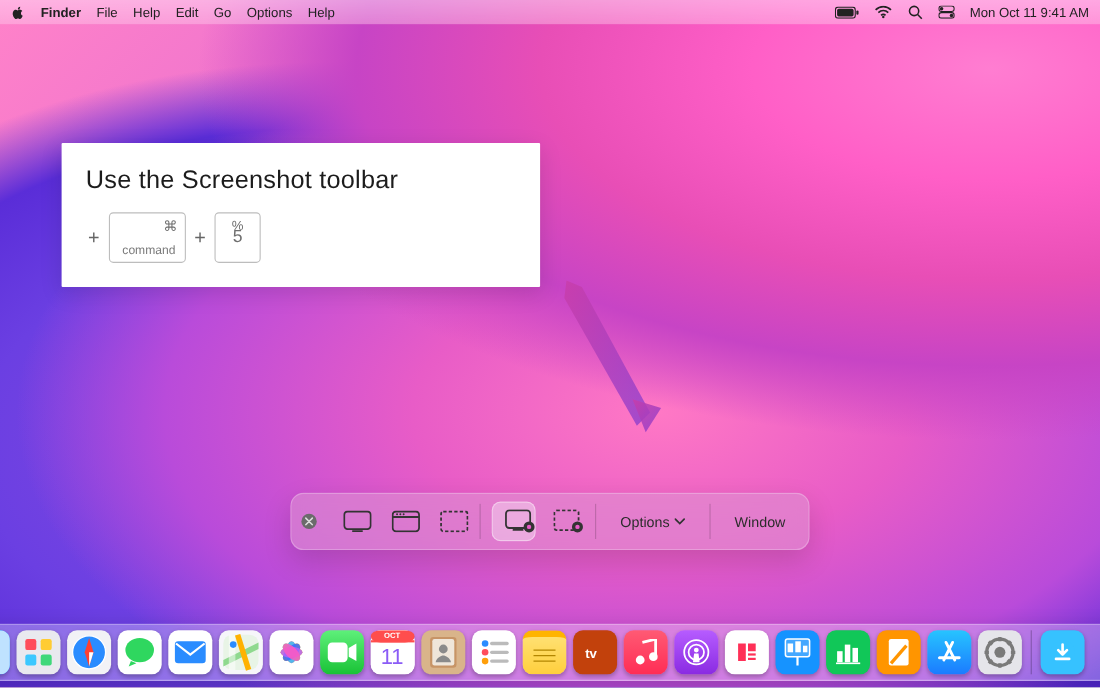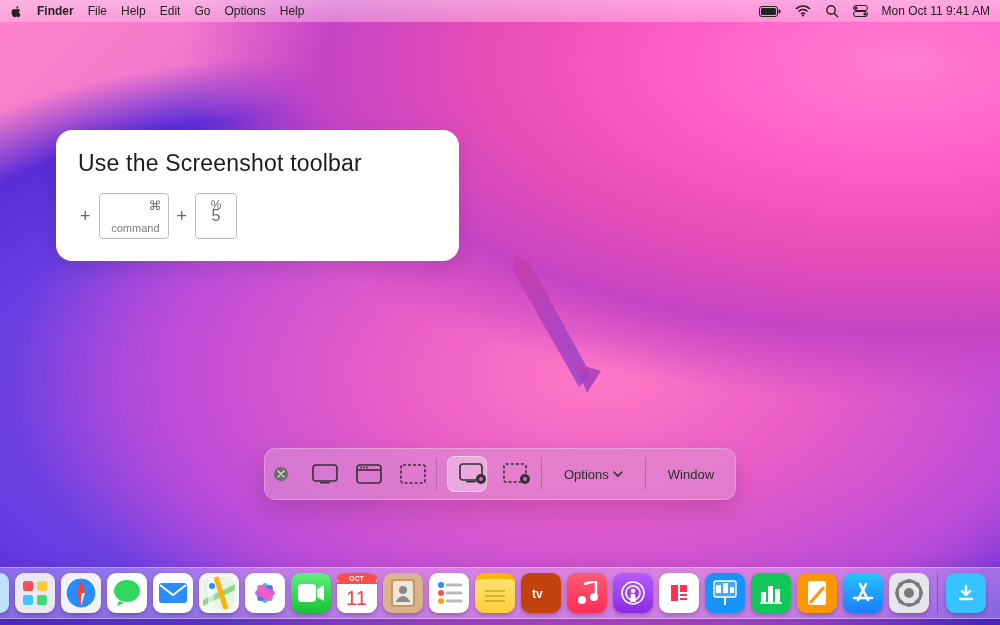--- a/index.html
+++ b/index.html
@@ -26,21 +26,21 @@
     backdrop-filter: blur(10px);
   }
   .menubar .left, .menubar .right { display: flex; align-items: center; gap: 14px; }
   .menubar .left .bold { font-weight: 700; }
   .menubar .right { gap: 14px; }
   .menubar .icon { display:inline-flex; align-items:center; }
 
   
   .card {
     position: absolute; left: 56px; top: 130px;
-    width: 403px; background: #fff; border-radius: 16px;
+    width: 435px; background: #fff; border-radius: 1px;
     padding: 20px 22px 22px 22px; box-shadow: 0 6px 20px rgba(0,0,0,.12);
   }
   .card h1 { font-size: 23px; font-weight: 400; letter-spacing: .2px; color:#1c1c1c; margin-bottom: 16px; }
   .keys { display:flex; align-items:center; gap:6px; }
   .key { border:1px solid #bdbdbd; border-radius:4px; background:#fff; color:#7a7a7a; display:flex; flex-direction:column; justify-content:flex-end; padding:4px 8px 4px 8px; font-size:11px; position:relative; }
   .key-shift { width:128px; height:46px; align-items:flex-start; }
   .key-cmd   { width:70px; height:46px; align-items:flex-end; }
   .key-5     { width:42px; height:46px; align-items:center; justify-content:center; }
   .key .sym  { position:absolute; top:4px; right:6px; font-size:13px; color:#6f6f6f; }
   .key .big  { font-size:16px; color:#6f6f6f; text-align:center; }
@@ -316,21 +316,21 @@
           <path d="M20 6l7-4v16l-7-4z" fill="#fff"></path>
         </svg>
       </div>
     <div class="app calendar">
         <svg width="40" height="40" viewBox="0 0 40 40">
           <rect width="40" height="40" rx="9" fill="#fff"></rect>
           <rect width="40" height="11" rx="9" fill="#ff4d4d"></rect>
           <rect y="9" width="40" height="2" fill="#ff4d4d"></rect>
         </svg>
         <div style="position:absolute;top:2px;width:100%;text-align:center;font-size:7px;color:#fff;font-weight:600">OCT</div>
-        <div style="position:absolute;top:14px;width:100%;text-align:center;font-size:20px;color:#ef4444">11</div>
+        <div style="position:absolute;top:14px;width:100%;text-align:center;font-size:20px;color:#8b5cf6">11</div>
       </div>
     <div class="app contacts">
         <svg width="26" height="30" viewBox="0 0 26 30">
           <rect x="1" y="1" width="24" height="28" rx="3" fill="#c79466"></rect>
           <rect x="3" y="3" width="20" height="24" rx="2" fill="#efe6da"></rect>
           <circle cx="13" cy="12" r="4" fill="#8a8a8a"></circle>
           <path d="M6 24c1-4 5-6 7-6s6 2 7 6" fill="#8a8a8a"></path>
         </svg>
       </div>
     <div class="app reminders">

